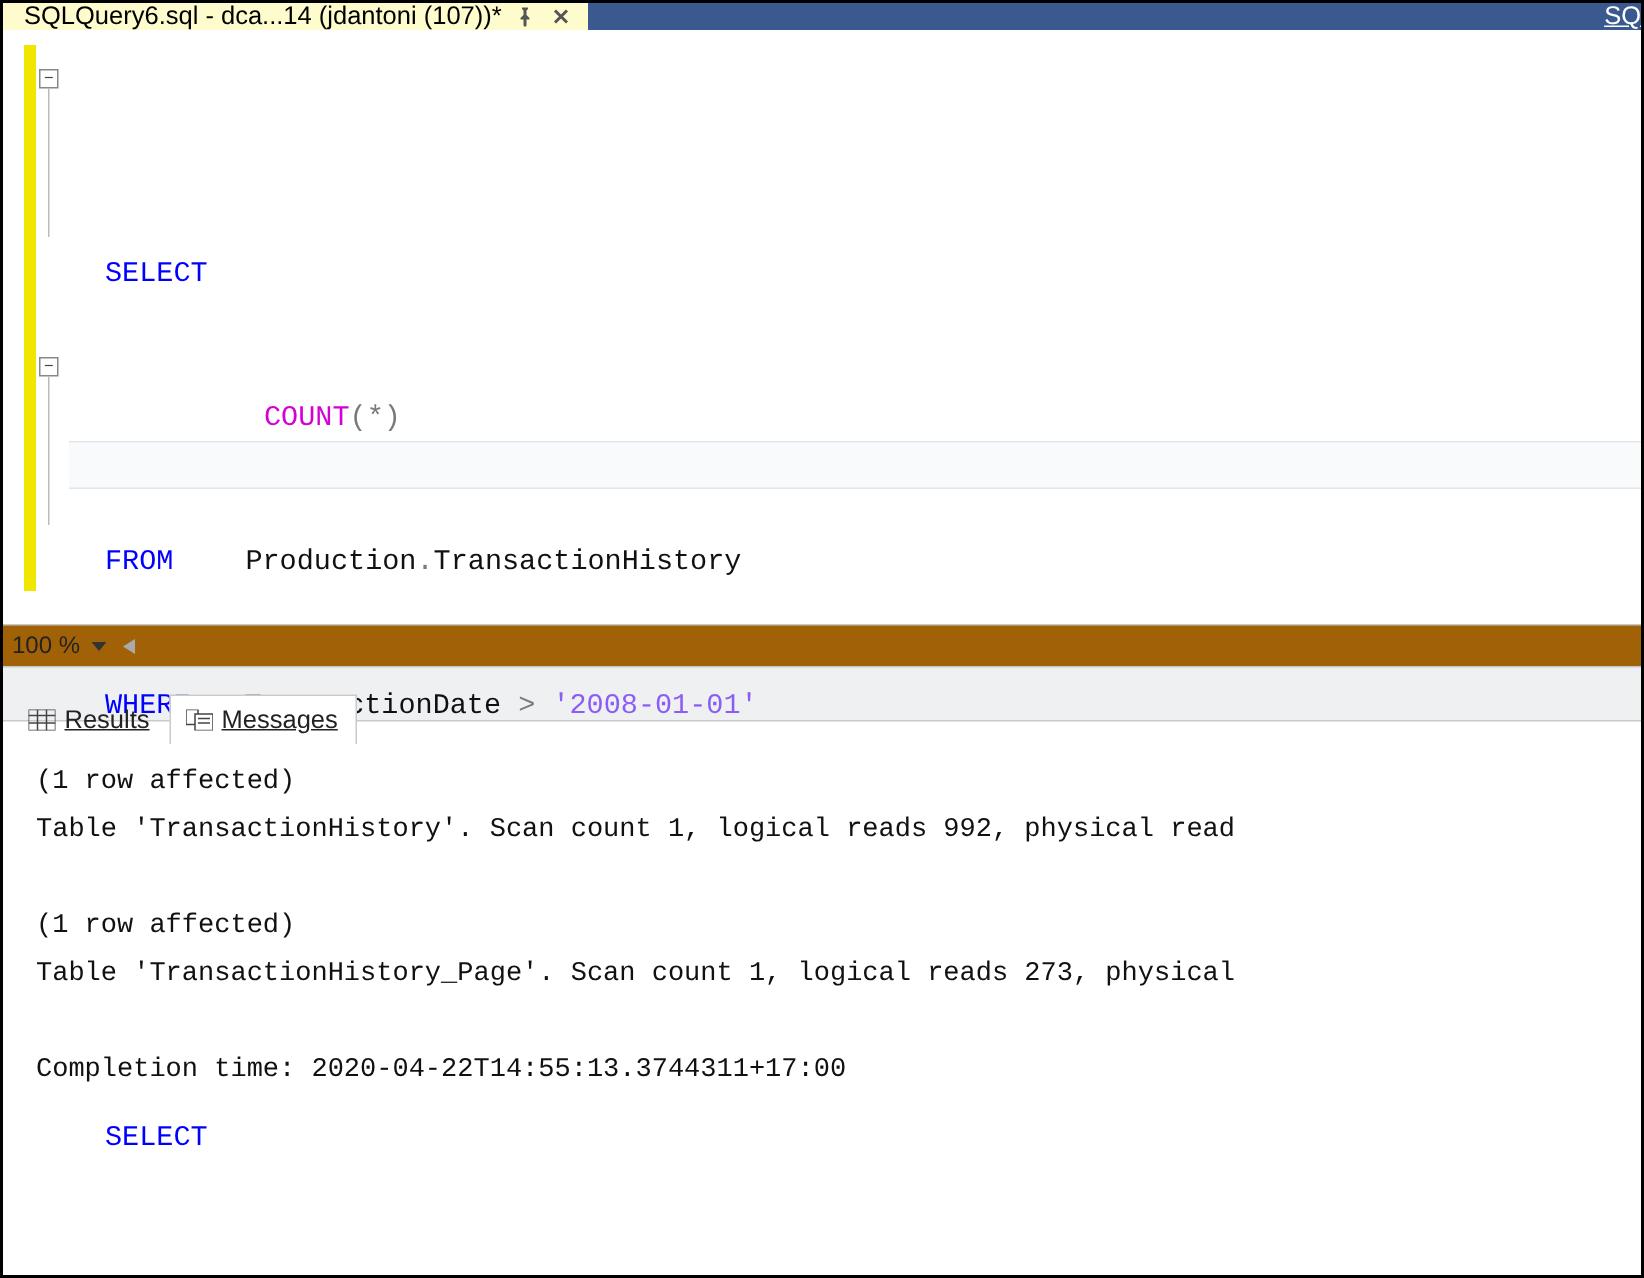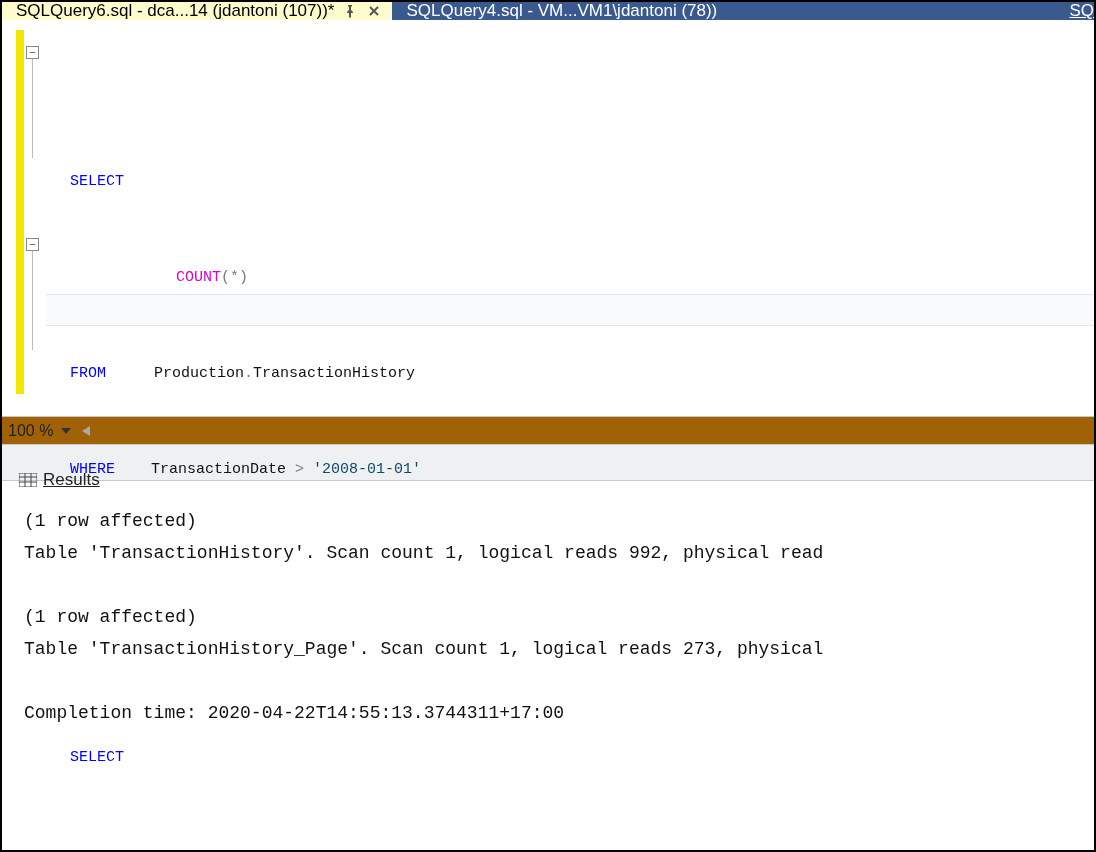--- a/index.html
+++ b/index.html
@@ -49,21 +49,21 @@
   .change-bar {
     width: 8px;
     background: #f0e600;
     margin-left: 14px;
     margin-top: 10px;
     margin-bottom: 0;
     height: 364px;
   }
   .editor {
     font-family: Consolas, "Courier New", monospace;
-    font-size: 15px;
+    font-size: 19px;
     line-height: 32px;
     padding: 18px 0 0 2px;
     white-space: pre;
     color: #111;
     flex: 1;
     position: relative;
   }
   .fold-gutter {
     position: absolute;
     left: 24px;
@@ -88,21 +88,21 @@
     left: 6px;
     width: 1px;
     background: #bbb;
   }
   .code-content { margin-left: 44px; }
   .code-line { height: 32px; }
   .kw-blue { color: #0000ff; }
   .kw-func { color: #d400d4; }
   .kw-grey { color: #7a7a7a; }
   .kw-dark { color: #111; }
-  .kw-str  { color: #0c4a6e; text-align: right; }
+  .kw-str  { color: #8b5cf6; text-align: right; }
   .current-line-hl {
     position: absolute;
     left: 44px; right: 0;
     height: 32px;
     border-top: 1px solid #e0e6ee;
     border-bottom: 1px solid #e0e6ee;
     background: rgba(200,210,230,0.12);
     pointer-events: none;
   }
   .zoom-bar {
@@ -176,23 +176,20 @@
     <span class="icon-pin">
       <svg width="14" height="14" viewBox="0 0 14 14">
           <path d="M5 1h4v1l-1 1v3l2 2v1H8v4l-1 1-1-1V9H4V8l2-2V3L5 2z" fill="#555"></path>
         </svg>
     </span>
     <span class="icon-close">
       <svg width="12" height="12" viewBox="0 0 12 12">
           <path d="M2 2l8 8M10 2l-8 8" stroke="#555" stroke-width="2"></path>
         </svg>
     </span>
-  </div>
-  <div class="tab">
-    <span class="tab-title">SQLQuery4.sql - VM...VM1\jdantoni (78))</span>
   </div>
   <div class="tab overflow" style="margin-left:auto">
     <span class="tab-title">SQ</span>
   </div>
 </div>
 
 <div class="editor-area">
   <div class="change-bar"></div>
 
   <div class="current-line-hl" style="top:274px"></div>
@@ -240,20 +237,31 @@
       <svg width="18" height="14" viewBox="0 0 18 14">
           <rect x="0" y="0" width="18" height="14" fill="none" stroke="#444"></rect>
           <line x1="0" y1="4" x2="18" y2="4" stroke="#444"></line>
           <line x1="0" y1="9" x2="18" y2="9" stroke="#444"></line>
           <line x1="6" y1="0" x2="6" y2="14" stroke="#444"></line>
           <line x1="12" y1="0" x2="12" y2="14" stroke="#444"></line>
         </svg>
     </span>
     <span>Results</span>
   </div>
+  <div class="result-tab active">
+    <span class="result-icon">
+      <svg width="18" height="14" viewBox="0 0 18 14">
+          <rect x="0" y="0" width="8" height="10" fill="none" stroke="#444"></rect>
+          <rect x="6" y="3" width="12" height="11" fill="#fff" stroke="#444"></rect>
+          <line x1="8" y1="6" x2="16" y2="6" stroke="#444"></line>
+          <line x1="8" y1="9" x2="16" y2="9" stroke="#444"></line>
+        </svg>
+    </span>
+    <span>Messages</span>
+  </div>
 </div>
 
 <div class="messages-pane"><span>(1 row affected)</span>
 <span>Table 'TransactionHistory'. Scan count 1, logical reads 992, physical read</span>
 <span></span>
 <span>(1 row affected)</span>
 <span>Table 'TransactionHistory_Page'. Scan count 1, logical reads 273, physical</span>
 <span></span>
 <span>Completion time: 2020-04-22T14:55:13.3744311+17:00</span></div>
 

